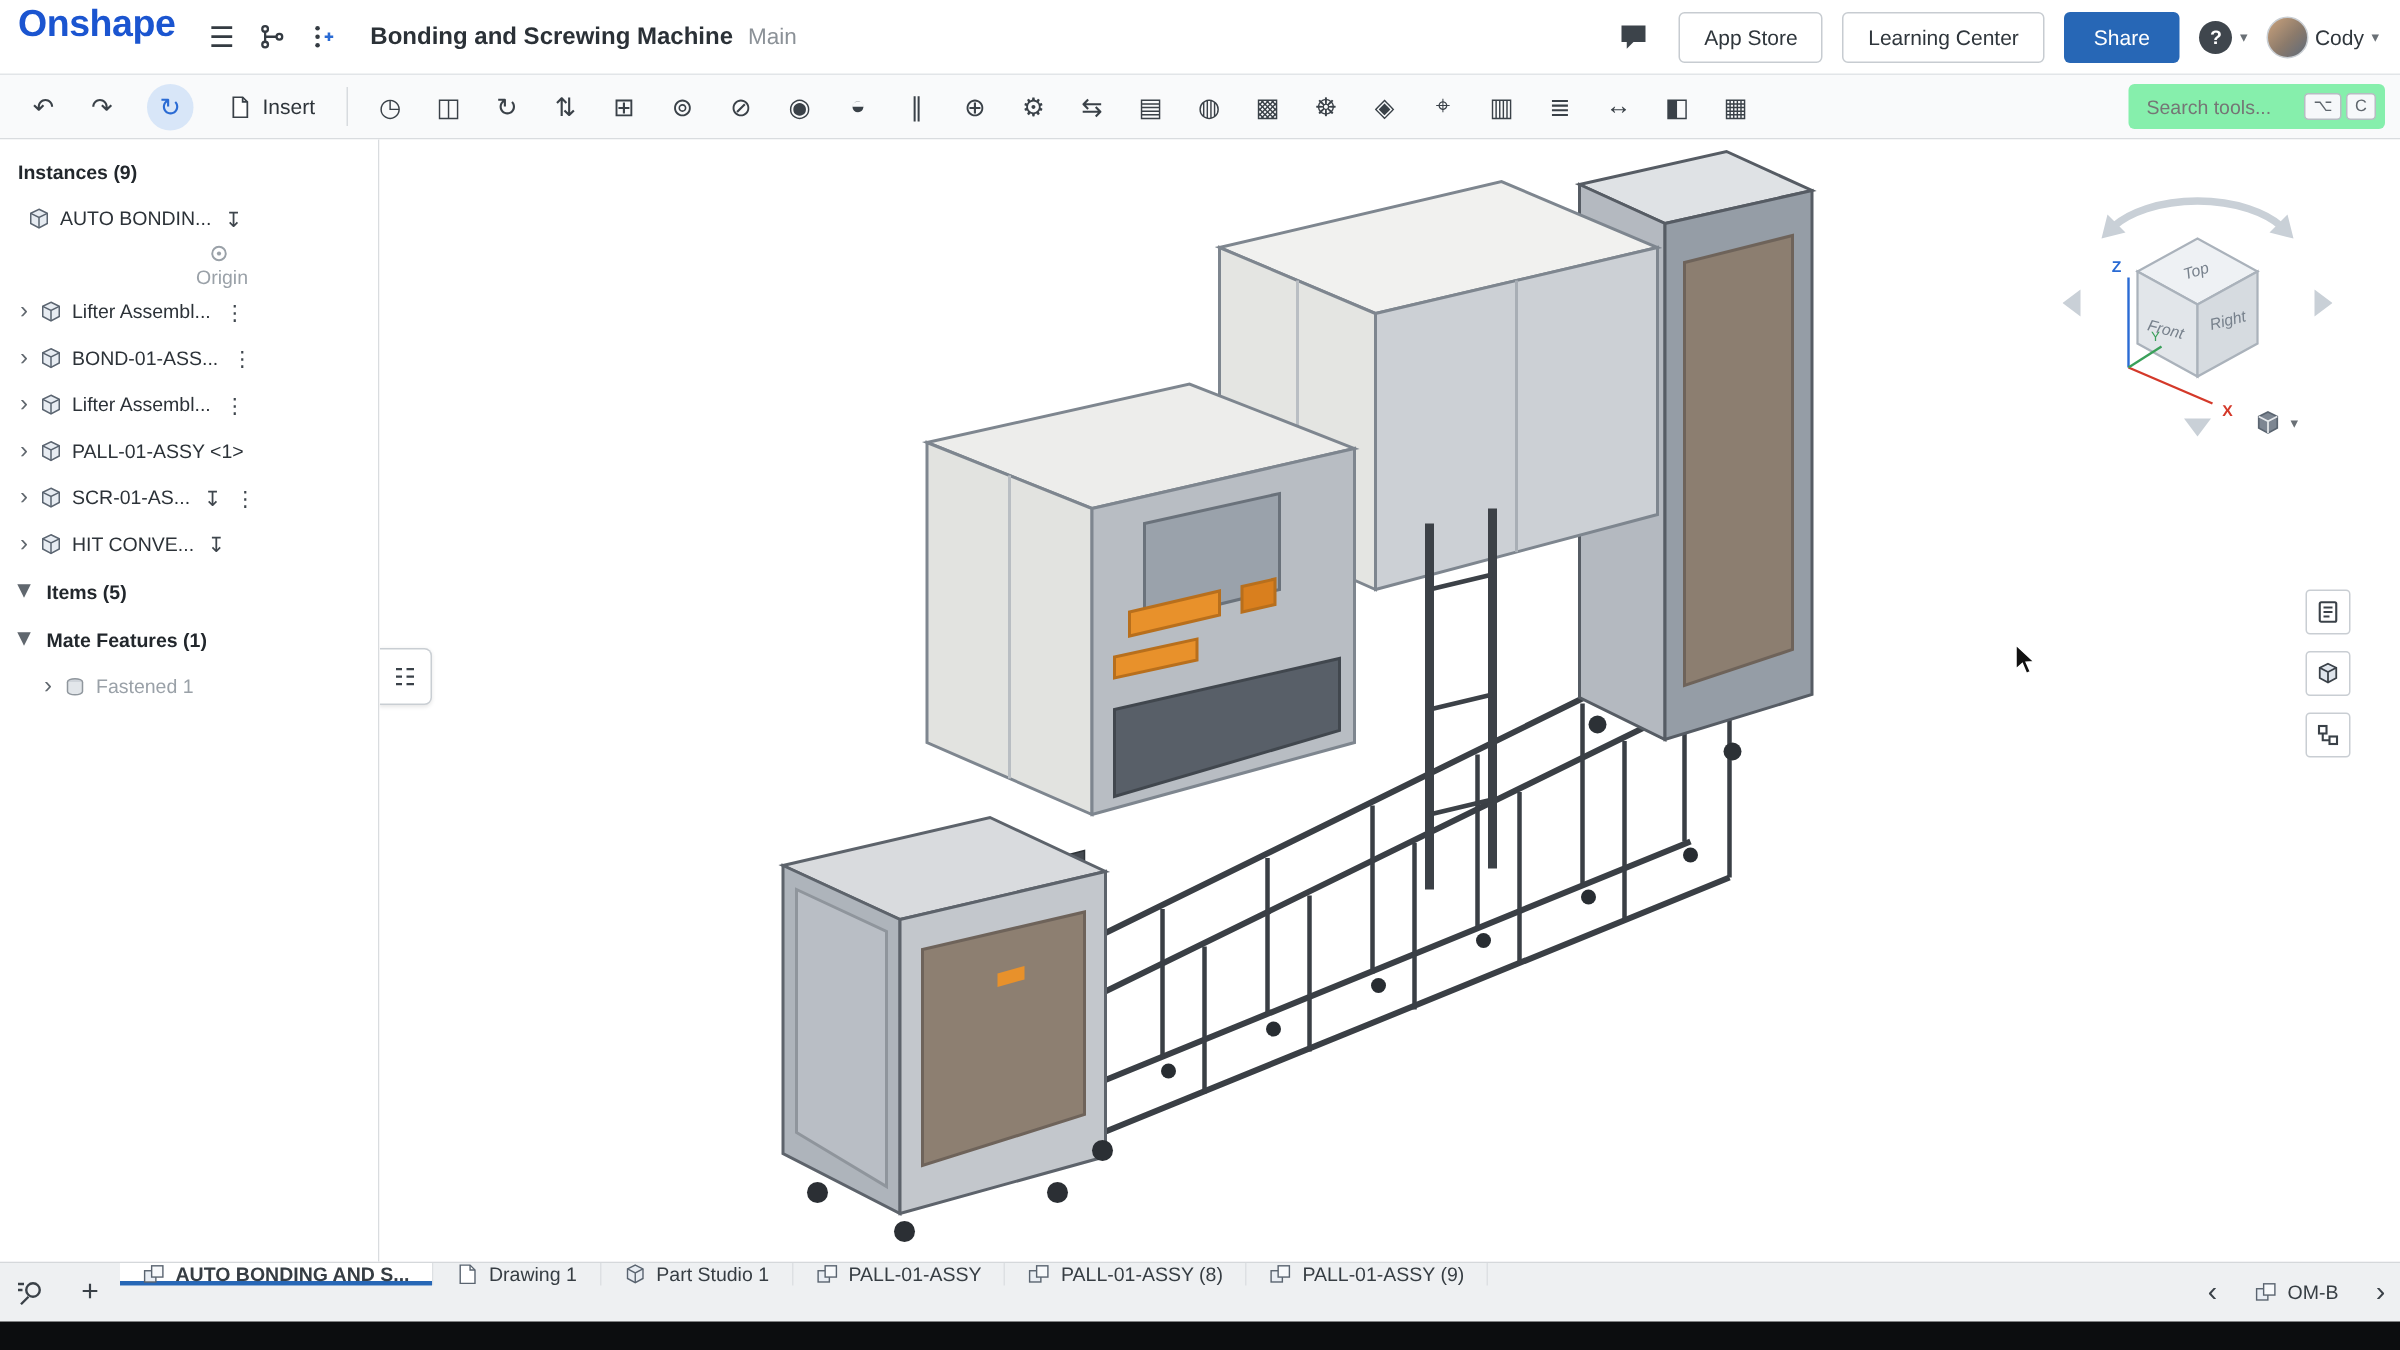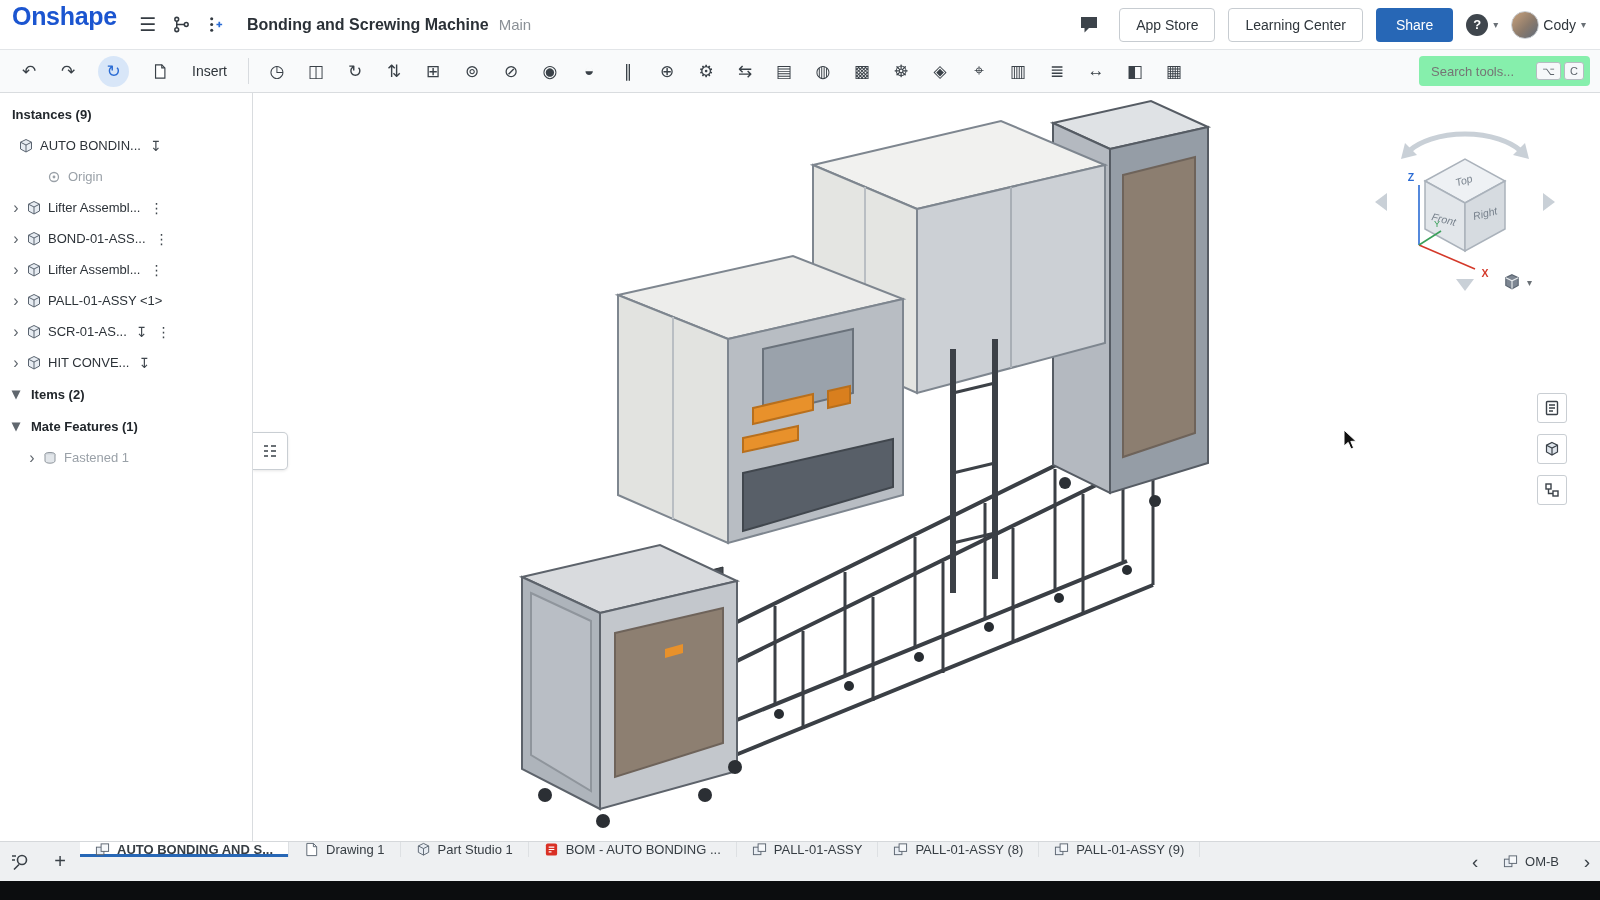--- a/index.html
+++ b/index.html
@@ -29,21 +29,21 @@
             background: linear-gradient(135deg, #caa27c 0%, #8b7a6b 55%, #5d6a7a 100%); }
   .user-name { font-size: 14px; color: #2f363c; }
 
   
   .toolbar { height: 43px; display: flex; align-items: center; background: #f9fafb;
              border-bottom: 1px solid #d9dcdf; padding: 0 10px; gap: 1px; }
   .tool-btn { width: 38px; height: 34px; display: flex; align-items: center; justify-content: center;
               font-size: 17px; color: #3a4148; border-radius: 4px; }
   .rotate-btn { width: 31px; height: 31px; border-radius: 50%; background: #d8e6f8; color: #2a6bd4;
                 font-size: 17px; display: flex; align-items: center; justify-content: center; margin: 0 10px; }
-  .insert-btn { display: flex; align-items: center; gap: 24px; height: 34px; padding: 0 12px;
+  .insert-btn { display: flex; align-items: center; gap: 7px; height: 34px; padding: 0 12px;
                 font-size: 14px; color: #2e343a; border-radius: 4px; }
   .divider { width: 1px; height: 26px; background: #d8dbdf; margin: 0 8px; }
   .search-tools { margin-left: auto; display: flex; align-items: center; height: 30px; background: #86efac;
                   border-radius: 4px; padding: 0 6px 0 10px; width: 171px; }
   .search-tools input { border: 0; background: transparent; outline: none; font-size: 13px; color: #6f767d;
                         flex: 1; min-width: 0; font-family: inherit; }
   .keycap { border: 1px solid #b6bcc2; border-radius: 3px; font-size: 11px; color: #5f666d;
             padding: 1px 5px; margin-left: 3px; background: #f6f8fa; line-height: 14px; }
 
   
@@ -51,21 +51,21 @@
   .left-panel { width: 253px; min-width: 253px; background: #fff; border-right: 1px solid #d9dcdf; padding-top: 4px; }
   .panel-header { font-size: 13px; font-weight: bold; color: #22272c; padding: 10px 12px 8px; }
   .section-header { display: flex; align-items: center; font-size: 13px; font-weight: bold; color: #22272c;
                     height: 32px; padding-left: 8px; gap: 7px; }
   .tree-row { display: flex; align-items: center; height: 31px; font-size: 13px; color: #2c3238; padding-left: 8px; }
   .tree-row.root { padding-left: 16px; }
   .tree-chevron { width: 16px; font-size: 16px; color: #60676e; text-align: center; line-height: 1; }
   .tree-icon { width: 16px; height: 16px; margin: 0 6px 0 2px; display: flex; flex: none; }
   .tree-label { white-space: nowrap; }
   .trail { margin-left: 9px; color: #3f464d; font-size: 14px; line-height: 1; }
-  .gray { color: #9aa1a8; }
+  .gray { color: #9aa1a8; flex-direction: column; }
   .origin-row { padding-left: 44px; }
   .fastened-row { padding-left: 24px; }
 
   
   .canvas { position: relative; flex: 1; background: #fff; overflow: hidden; }
   .model { position: absolute; left: 0; top: 0; }
   .viewcube { position: absolute; left: 1122px; top: 12px; }
   .viewcube text { font-size: 10.5px; font-style: italic; fill: #77818c; text-anchor: middle; }
   .view-options { position: absolute; left: 1250px; top: 180px; display: flex; align-items: center; gap: 5px; }
   .rail-btn { position: absolute; left: 1284px; width: 30px; height: 30px; background: #fff;
@@ -327,21 +327,21 @@
             <path d="M8 1.5 13.5 4.2 13.5 11 8 14 2.5 11 2.5 4.2Z" fill="#e7ecf2" stroke="#5a6470"></path>
             <path d="M2.5 4.2 8 7 13.5 4.2 M8 7 8 14" fill="none" stroke="#5a6470"></path>
           </svg>
       </span>
       <span class="tree-label">HIT CONVE...</span>
       <span class="trail">↧</span>
     </div>
 
     <div class="section-header">
       <span class="tree-chevron">▾</span>
-      <span>Items (2)</span>
+      <span>Items (5)</span>
     </div>
 
     <div class="section-header">
       <span class="tree-chevron">▾</span>
       <span>Mate Features (1)</span>
     </div>
 
     <div class="tree-row fastened-row">
       <span class="tree-chevron">›</span>
       <span class="tree-icon">
@@ -517,44 +517,37 @@
     </div>
     <div class="tab">
       <svg width="15" height="15" viewBox="0 0 16 16">
         <path d="M8 1.5 13.5 4.2 13.5 11 8 14 2.5 11 2.5 4.2Z" fill="#e7ecf2" stroke="#5a6470"></path>
           <path d="M2.5 4.2 8 7 13.5 4.2 M8 7 8 14" fill="none" stroke="#5a6470"></path>
       </svg>
       <span>Part Studio 1</span>
     </div>
     <div class="tab">
       <svg width="15" height="15" viewBox="0 0 16 16">
-        <rect x="2" y="1.5" width="12" height="13" rx="2" fill="#d93025"></rect>
-          <path d="M5 5.5 H11 M5 8 H11 M5 10.5 H8" stroke="#fff" stroke-width="1.3"></path>
-      </svg>
-      <span>BOM - AUTO BONDING ...</span>
+        <rect x="1.5" y="5.5" width="8" height="8" fill="#e9eef4" stroke="#5a6470"></rect>
+          <rect x="6.5" y="2" width="8" height="8" fill="#f7f9fb" stroke="#5a6470"></rect>
+      </svg>
+      <span>PALL-01-ASSY</span>
     </div>
     <div class="tab">
       <svg width="15" height="15" viewBox="0 0 16 16">
         <rect x="1.5" y="5.5" width="8" height="8" fill="#e9eef4" stroke="#5a6470"></rect>
           <rect x="6.5" y="2" width="8" height="8" fill="#f7f9fb" stroke="#5a6470"></rect>
       </svg>
-      <span>PALL-01-ASSY</span>
+      <span>PALL-01-ASSY (8)</span>
     </div>
     <div class="tab">
       <svg width="15" height="15" viewBox="0 0 16 16">
         <rect x="1.5" y="5.5" width="8" height="8" fill="#e9eef4" stroke="#5a6470"></rect>
           <rect x="6.5" y="2" width="8" height="8" fill="#f7f9fb" stroke="#5a6470"></rect>
       </svg>
-      <span>PALL-01-ASSY (8)</span>
-    </div>
-    <div class="tab">
-      <svg width="15" height="15" viewBox="0 0 16 16">
-        <rect x="1.5" y="5.5" width="8" height="8" fill="#e9eef4" stroke="#5a6470"></rect>
-          <rect x="6.5" y="2" width="8" height="8" fill="#f7f9fb" stroke="#5a6470"></rect>
-      </svg>
       <span>PALL-01-ASSY (9)</span>
     </div>
   </div>
 
   <div class="tab-spacer"></div>
 
   <button class="tab-nav-btn">
       <span>‹</span>
     </button>
   <div class="tab tab-clipped">

